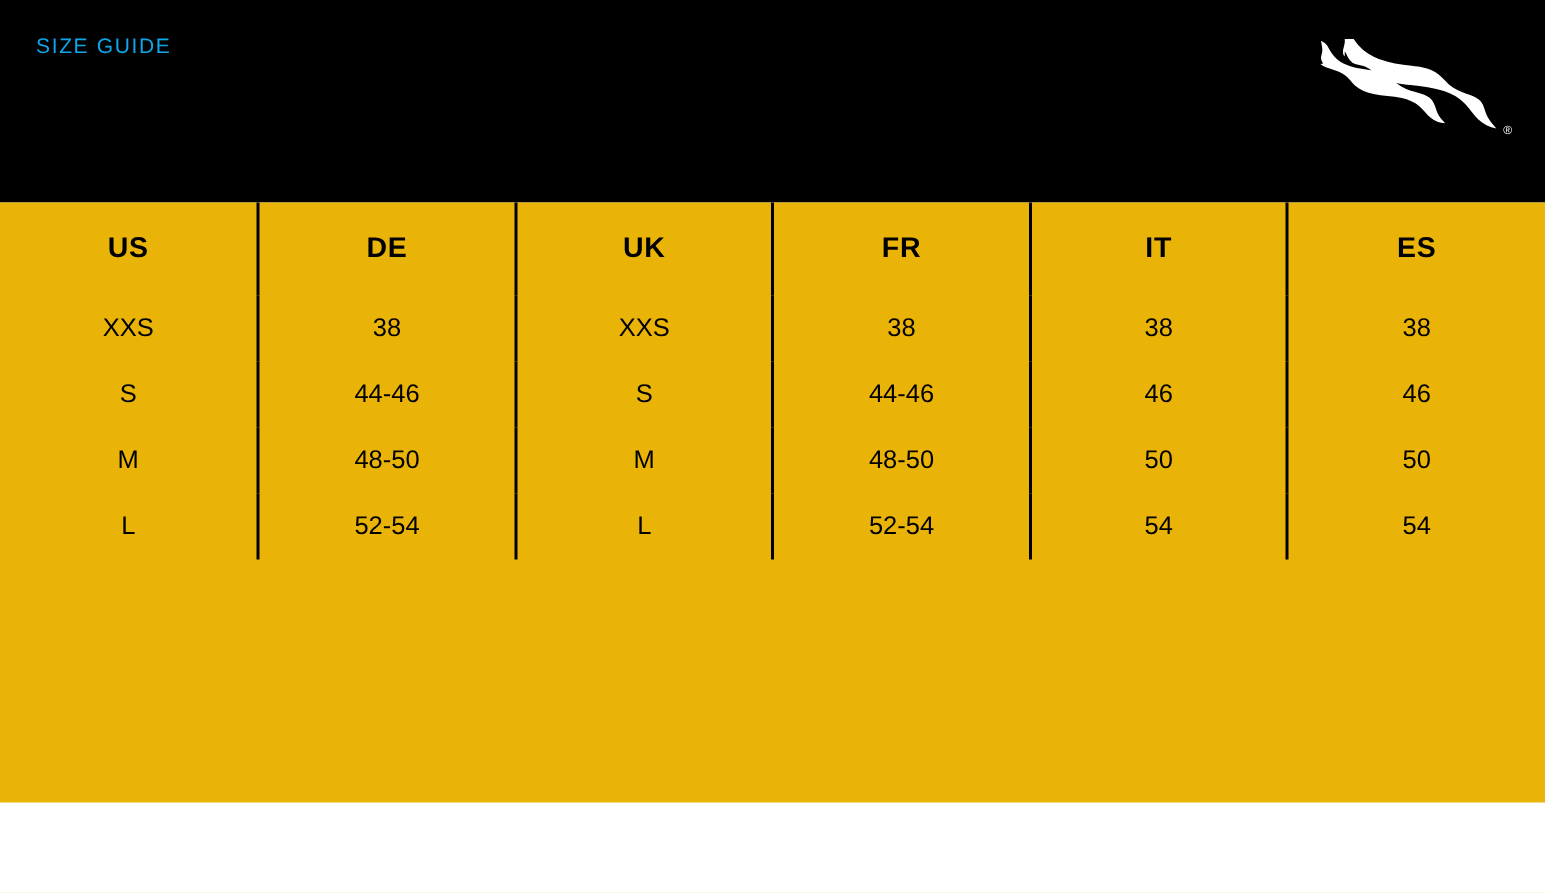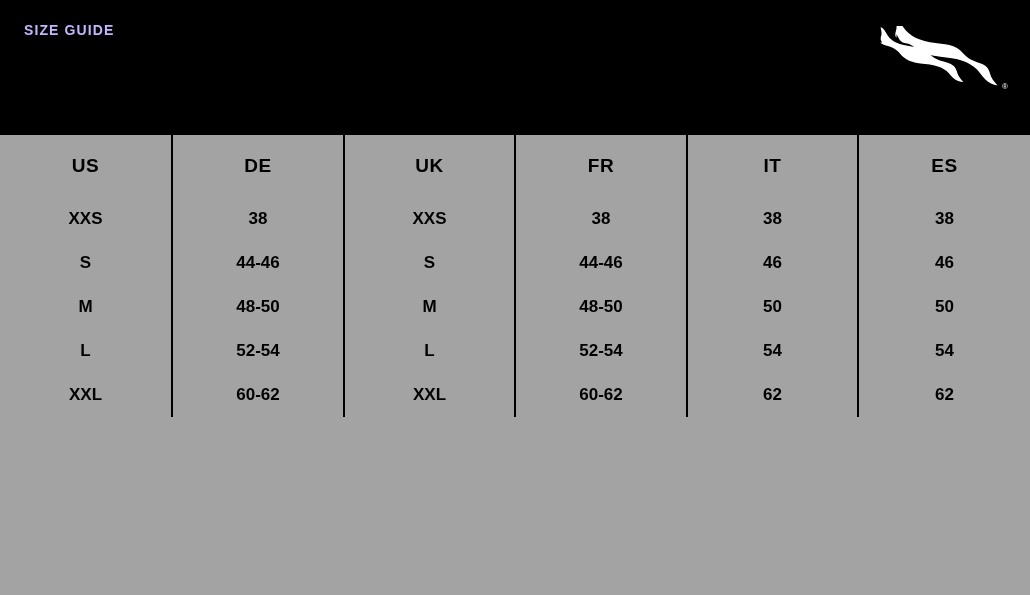--- a/index.html
+++ b/index.html
@@ -28,22 +28,22 @@
     position: relative;
     height: 135px;
     background: #000000;
     color: #ffffff;
     padding: 20px 24px 0 24px;
     box-sizing: border-box;
   }
   .header-eyebrow {
     font-size: 14px;
     letter-spacing: 1.1px;
-    font-weight: 700;
-    color: #c4b5fd;
+    font-weight: 400;
+    color: #0ea5e9;
     margin: 2px 0 6px 0;
   }
   .header-title {
     font-size: 34px;
     font-weight: 700;
     letter-spacing: 0.5px;
     margin: 0 0 8px 0;
     line-height: 1.05;
   }
   .header-sub {
@@ -64,22 +64,22 @@
     position: absolute;
     right: 22px;
     top: 82px;
     font-size: 8px;
     color: #ffffff;
   }
 
   
   .table-wrap {
     position: relative;
-    height: 460px;
-    background: #a3a3a3;
+    height: 400px;
+    background: #eab308;
   }
   table.size-table {
     width: 1030px;
     border-collapse: collapse;
     table-layout: fixed;
   }
   table.size-table th,
   table.size-table td {
     text-align: center;
     border: 0;
@@ -87,21 +87,21 @@
   }
   table.size-table th {
     font-size: 19px;
     font-weight: 700;
     height: 62px;
     vertical-align: middle;
     letter-spacing: 0.5px;
   }
   table.size-table td {
     font-size: 17px;
-    font-weight: 700;
+    font-weight: 400;
     height: 44px;
     vertical-align: middle;
   }
   
   table.size-table th:not(:first-child),
   table.size-table td:not(:first-child) {
     border-left: 2px solid #000000;
   }
   col.c0 { width: 172px; }
   col.c1 { width: 172px; }
@@ -173,25 +173,17 @@
           <td>50</td>
         </tr>
         <tr>
           <td>L</td>
           <td>52-54</td>
           <td>L</td>
           <td>52-54</td>
           <td>54</td>
           <td>54</td>
         </tr>
-        <tr>
-          <td>XXL</td>
-          <td>60-62</td>
-          <td>XXL</td>
-          <td>60-62</td>
-          <td>62</td>
-          <td>62</td>
-        </tr>
       </tbody>
     </table>
   </div>
 
 </div>
 
 </body></html>

